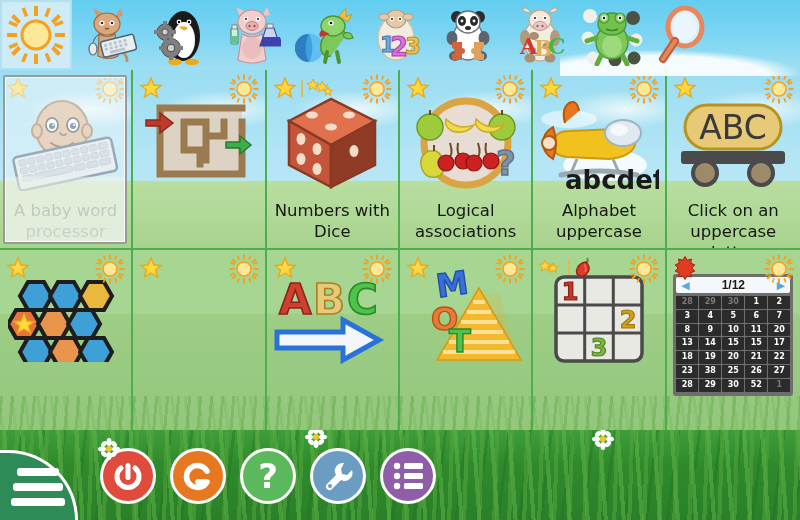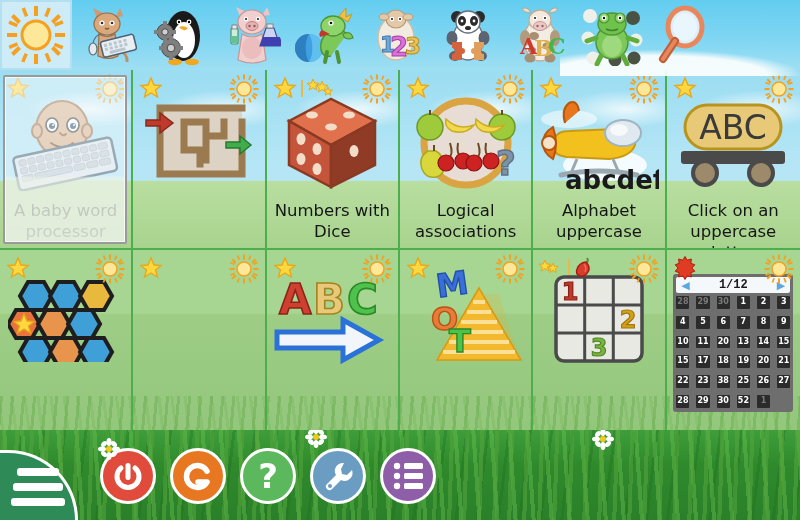--- a/index.html
+++ b/index.html
@@ -929,24 +929,24 @@
           <rect x="3" y="39" width="9" height="3.5" transform="rotate(-22 7 41)"></rect>
               <rect x="48" y="39" width="9" height="3.5" transform="rotate(22 52 41)"></rect>
             </g>
           <circle cx="30" cy="30" r="14" fill="#fde89a" stroke="#f5a01e" stroke-width="3"></circle>
         </svg>
       </div>
       <div class="thumb" style="top:24px;height:92px;align-items:flex-start;">
         <div style="width:120px;background:#6e6e6e;border-radius:3px;padding:3px 3px 4px;box-sizing:border-box;">
           <div style="display:flex;align-items:center;justify-content:space-between;background:#f4f8fb;border-radius:2px;padding:1px 5px;margin-bottom:3px;">
             <span style="color:#5ba8e0;font-size:11px;line-height:1;">◀</span>
-            <span style="color:#1a1a1a;font-size:12px;font-weight:bold;font-family:Liberation Mono, monospace;">1/12</span>
+            <span style="color:#1a1a1a;font-size:12px;font-weight:bold;font-family:Liberation Sans, sans-serif;">1/12</span>
             <span style="color:#5ba8e0;font-size:11px;line-height:1;">▶</span>
           </div>
-          <div id="cal-grid" style="display:grid;grid-template-columns:repeat(6,1fr);gap:7px;">
+          <div id="cal-grid" style="display:grid;grid-template-columns:repeat(5,1fr);gap:1px;">
               <div style="background: rgb(43, 43, 43); color: rgb(122, 122, 122); font-size: 8px; font-weight: bold; text-align: center; padding: 2px 0px; border-radius: 1px; font-family: &quot;DejaVu Sans&quot;, sans-serif; line-height: 1.1;">28</div>
               <div style="background: rgb(43, 43, 43); color: rgb(122, 122, 122); font-size: 8px; font-weight: bold; text-align: center; padding: 2px 0px; border-radius: 1px; font-family: &quot;DejaVu Sans&quot;, sans-serif; line-height: 1.1;">29</div>
               <div style="background: rgb(43, 43, 43); color: rgb(122, 122, 122); font-size: 8px; font-weight: bold; text-align: center; padding: 2px 0px; border-radius: 1px; font-family: &quot;DejaVu Sans&quot;, sans-serif; line-height: 1.1;">30</div>
               <div style="background: rgb(43, 43, 43); color: rgb(255, 255, 255); font-size: 8px; font-weight: bold; text-align: center; padding: 2px 0px; border-radius: 1px; font-family: &quot;DejaVu Sans&quot;, sans-serif; line-height: 1.1;">1</div>
               <div style="background: rgb(43, 43, 43); color: rgb(255, 255, 255); font-size: 8px; font-weight: bold; text-align: center; padding: 2px 0px; border-radius: 1px; font-family: &quot;DejaVu Sans&quot;, sans-serif; line-height: 1.1;">2</div>
               <div style="background: rgb(43, 43, 43); color: rgb(255, 255, 255); font-size: 8px; font-weight: bold; text-align: center; padding: 2px 0px; border-radius: 1px; font-family: &quot;DejaVu Sans&quot;, sans-serif; line-height: 1.1;">3</div>
               <div style="background: rgb(43, 43, 43); color: rgb(255, 255, 255); font-size: 8px; font-weight: bold; text-align: center; padding: 2px 0px; border-radius: 1px; font-family: &quot;DejaVu Sans&quot;, sans-serif; line-height: 1.1;">4</div>
               <div style="background: rgb(43, 43, 43); color: rgb(255, 255, 255); font-size: 8px; font-weight: bold; text-align: center; padding: 2px 0px; border-radius: 1px; font-family: &quot;DejaVu Sans&quot;, sans-serif; line-height: 1.1;">5</div>
               <div style="background: rgb(43, 43, 43); color: rgb(255, 255, 255); font-size: 8px; font-weight: bold; text-align: center; padding: 2px 0px; border-radius: 1px; font-family: &quot;DejaVu Sans&quot;, sans-serif; line-height: 1.1;">6</div>
               <div style="background: rgb(43, 43, 43); color: rgb(255, 255, 255); font-size: 8px; font-weight: bold; text-align: center; padding: 2px 0px; border-radius: 1px; font-family: &quot;DejaVu Sans&quot;, sans-serif; line-height: 1.1;">7</div>

